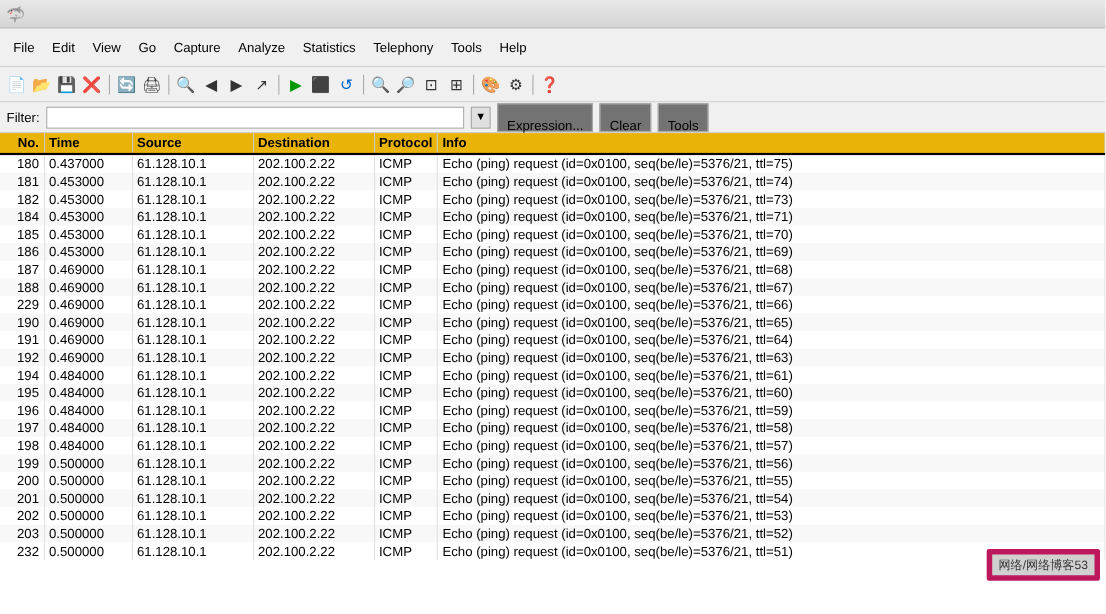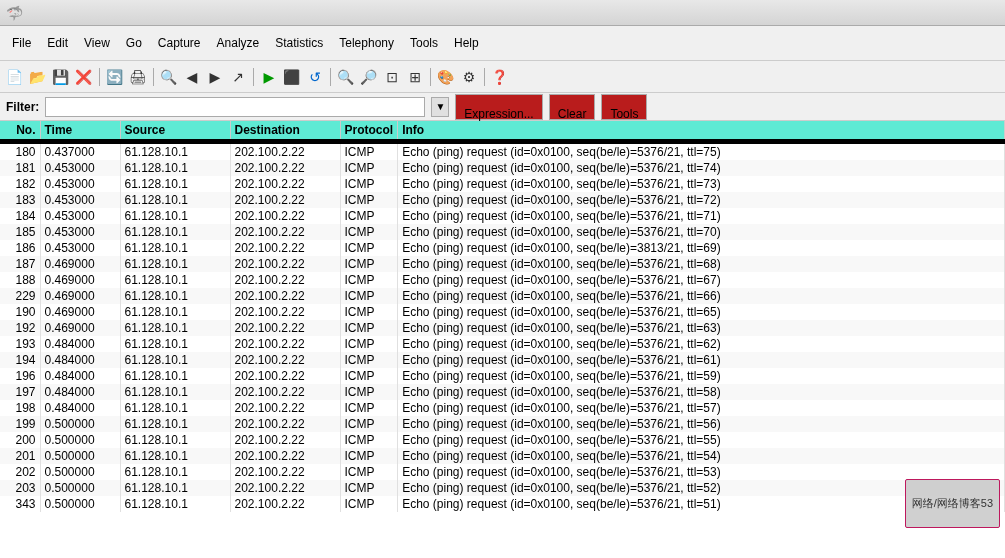--- a/index.html
+++ b/index.html
@@ -71,21 +71,21 @@
       background: #f0f0f0;
       border-bottom: 1px solid #ccc;
       padding: 3px 6px;
       display: flex;
       align-items: center;
       gap: 6px;
       height: 28px;
     }
     .filter-label {
       font-size: 12px;
-      font-weight: bold;
+      font-weight: normal;
       color: #000;
     }
     .filter-input {
       flex: 1;
       max-width: 380px;
       height: 20px;
       border: 1px solid #aaa;
       background: white;
       padding: 1px 3px;
       font-size: 12px;
@@ -98,38 +98,38 @@
       cursor: pointer;
       display: flex;
       align-items: center;
       justify-content: center;
       font-size: 10px;
     }
     .filter-btn {
       padding: 12px 8px;
       height: 20px;
       border: 1px solid #aaa;
-      background: #b91c1c;
+      background: #737373;
       cursor: pointer;
       font-size: 12px;
     }
     .packet-table {
       width: 100%;
       background: white;
       overflow-y: auto;
       height: calc(558px - 26px - 22px - 32px - 28px);
     }
     table {
       width: 100%;
       border-collapse: collapse;
       font-size: 12px;
     }
     thead tr {
-      background: #5eead4;
-      border-bottom: 5px solid #000000;
+      background: #eab308;
+      border-bottom: 2px solid #000000;
     }
     thead th {
       padding: 2px 4px;
       text-align: left;
       font-weight: bold;
       border-right: 1px solid #ccc;
       color: #000;
       white-space: nowrap;
     }
     tbody tr {
@@ -150,22 +150,22 @@
     .col-dest { width: 110px; }
     .col-proto { width: 55px; }
     .col-info { width: auto; }
     .watermark {
       position: absolute;
       bottom: 30px;
       right: 5px;
       background: rgba(200,200,200,0.85);
       color: #333;
       font-size: 11px;
-      padding: 16px 6px;
-      border: 1px solid #be185d;
+      padding: 2px 6px;
+      border: 5px solid #be185d;
       border-radius: 2px;
       pointer-events: none;
       z-index: 10;
     }
   </style>
 </head>
 <body>
 
 <div class="title-bar">
   <span style="font-size:14px;">🦈</span>
@@ -254,28 +254,20 @@
         </tr>
         <tr>
           <td class="col-no">182</td>
           <td class="col-time">0.453000</td>
           <td class="col-source">61.128.10.1</td>
           <td class="col-dest">202.100.2.22</td>
           <td class="col-proto">ICMP</td>
           <td class="col-info">Echo (ping) request  (id=0x0100, seq(be/le)=5376/21, ttl=73)</td>
         </tr>
         <tr>
-          <td class="col-no">183</td>
-          <td class="col-time">0.453000</td>
-          <td class="col-source">61.128.10.1</td>
-          <td class="col-dest">202.100.2.22</td>
-          <td class="col-proto">ICMP</td>
-          <td class="col-info">Echo (ping) request  (id=0x0100, seq(be/le)=5376/21, ttl=72)</td>
-        </tr>
-        <tr>
           <td class="col-no">184</td>
           <td class="col-time">0.453000</td>
           <td class="col-source">61.128.10.1</td>
           <td class="col-dest">202.100.2.22</td>
           <td class="col-proto">ICMP</td>
           <td class="col-info">Echo (ping) request  (id=0x0100, seq(be/le)=5376/21, ttl=71)</td>
         </tr>
         <tr>
           <td class="col-no">185</td>
           <td class="col-time">0.453000</td>
@@ -283,21 +275,21 @@
           <td class="col-dest">202.100.2.22</td>
           <td class="col-proto">ICMP</td>
           <td class="col-info">Echo (ping) request  (id=0x0100, seq(be/le)=5376/21, ttl=70)</td>
         </tr>
         <tr>
           <td class="col-no">186</td>
           <td class="col-time">0.453000</td>
           <td class="col-source">61.128.10.1</td>
           <td class="col-dest">202.100.2.22</td>
           <td class="col-proto">ICMP</td>
-          <td class="col-info">Echo (ping) request  (id=0x0100, seq(be/le)=3813/21, ttl=69)</td>
+          <td class="col-info">Echo (ping) request  (id=0x0100, seq(be/le)=5376/21, ttl=69)</td>
         </tr>
         <tr>
           <td class="col-no">187</td>
           <td class="col-time">0.469000</td>
           <td class="col-source">61.128.10.1</td>
           <td class="col-dest">202.100.2.22</td>
           <td class="col-proto">ICMP</td>
           <td class="col-info">Echo (ping) request  (id=0x0100, seq(be/le)=5376/21, ttl=68)</td>
         </tr>
         <tr>
@@ -318,44 +310,52 @@
         </tr>
         <tr>
           <td class="col-no">190</td>
           <td class="col-time">0.469000</td>
           <td class="col-source">61.128.10.1</td>
           <td class="col-dest">202.100.2.22</td>
           <td class="col-proto">ICMP</td>
           <td class="col-info">Echo (ping) request  (id=0x0100, seq(be/le)=5376/21, ttl=65)</td>
         </tr>
         <tr>
+          <td class="col-no">191</td>
+          <td class="col-time">0.469000</td>
+          <td class="col-source">61.128.10.1</td>
+          <td class="col-dest">202.100.2.22</td>
+          <td class="col-proto">ICMP</td>
+          <td class="col-info">Echo (ping) request  (id=0x0100, seq(be/le)=5376/21, ttl=64)</td>
+        </tr>
+        <tr>
           <td class="col-no">192</td>
           <td class="col-time">0.469000</td>
           <td class="col-source">61.128.10.1</td>
           <td class="col-dest">202.100.2.22</td>
           <td class="col-proto">ICMP</td>
           <td class="col-info">Echo (ping) request  (id=0x0100, seq(be/le)=5376/21, ttl=63)</td>
-        </tr>
-        <tr>
-          <td class="col-no">193</td>
-          <td class="col-time">0.484000</td>
-          <td class="col-source">61.128.10.1</td>
-          <td class="col-dest">202.100.2.22</td>
-          <td class="col-proto">ICMP</td>
-          <td class="col-info">Echo (ping) request  (id=0x0100, seq(be/le)=5376/21, ttl=62)</td>
         </tr>
         <tr>
           <td class="col-no">194</td>
           <td class="col-time">0.484000</td>
           <td class="col-source">61.128.10.1</td>
           <td class="col-dest">202.100.2.22</td>
           <td class="col-proto">ICMP</td>
           <td class="col-info">Echo (ping) request  (id=0x0100, seq(be/le)=5376/21, ttl=61)</td>
         </tr>
         <tr>
+          <td class="col-no">195</td>
+          <td class="col-time">0.484000</td>
+          <td class="col-source">61.128.10.1</td>
+          <td class="col-dest">202.100.2.22</td>
+          <td class="col-proto">ICMP</td>
+          <td class="col-info">Echo (ping) request  (id=0x0100, seq(be/le)=5376/21, ttl=60)</td>
+        </tr>
+        <tr>
           <td class="col-no">196</td>
           <td class="col-time">0.484000</td>
           <td class="col-source">61.128.10.1</td>
           <td class="col-dest">202.100.2.22</td>
           <td class="col-proto">ICMP</td>
           <td class="col-info">Echo (ping) request  (id=0x0100, seq(be/le)=5376/21, ttl=59)</td>
         </tr>
         <tr>
           <td class="col-no">197</td>
           <td class="col-time">0.484000</td>
@@ -406,21 +406,21 @@
         </tr>
         <tr>
           <td class="col-no">203</td>
           <td class="col-time">0.500000</td>
           <td class="col-source">61.128.10.1</td>
           <td class="col-dest">202.100.2.22</td>
           <td class="col-proto">ICMP</td>
           <td class="col-info">Echo (ping) request  (id=0x0100, seq(be/le)=5376/21, ttl=52)</td>
         </tr>
         <tr>
-          <td class="col-no">343</td>
+          <td class="col-no">232</td>
           <td class="col-time">0.500000</td>
           <td class="col-source">61.128.10.1</td>
           <td class="col-dest">202.100.2.22</td>
           <td class="col-proto">ICMP</td>
           <td class="col-info">Echo (ping) request  (id=0x0100, seq(be/le)=5376/21, ttl=51)</td>
         </tr>
       </tbody>
   </table>
 </div>
 

